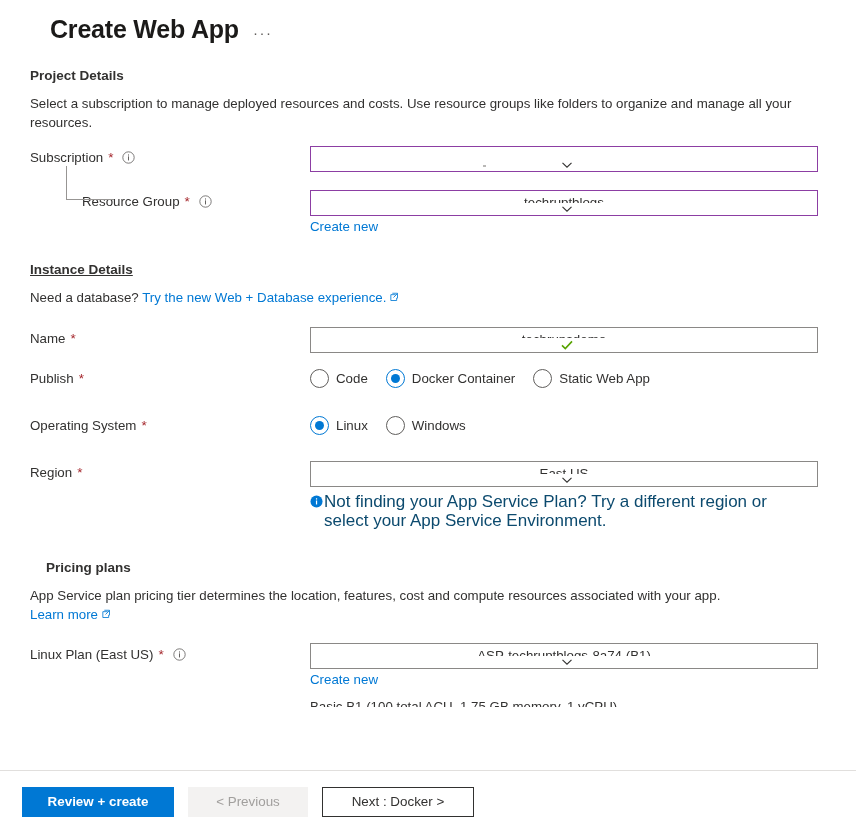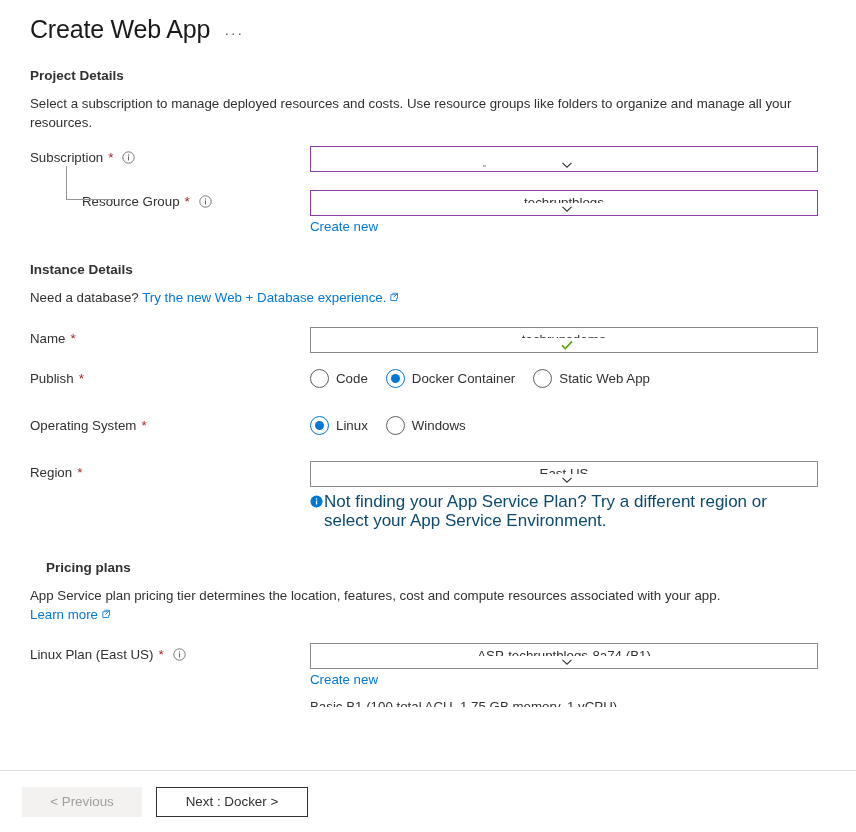--- a/index.html
+++ b/index.html
@@ -16,24 +16,25 @@
 
   
   .page-header {
     display: flex;
     align-items: baseline;
     gap: 14px;
     padding: 12px 0 0 30px;
   }
   .page-title {
     font-size: 25px;
-    font-weight: 400;
+    font-weight: 700;
     letter-spacing: -0.2px;
     color: #1b1a19;
     line-height: 34px;
+    margin-left: 20px;
   }
   .ellipsis-btn {
     font-size: 15px;
     color: #605e5c;
     letter-spacing: 1.5px;
     line-height: 14px;
     cursor: pointer;
     user-select: none;
   }
 
@@ -346,21 +347,21 @@
               </svg>
           </span>
         </div>
         <div class="below-link">
           <a class="link">Create new</a>
         </div>
       </div>
     </div>
   </div>
 
-  <div class="section-title" style="margin-top:28px;">Instance Details</div>
+  <div class="section-title" style="margin-top:28px;text-decoration:underline;">Instance Details</div>
 
   <div class="section-desc">
     <span>Need a database?</span>
     <a class="link">Try the new Web + Database experience.</a><span class="ext-icon"><svg viewBox="0 0 12 12" width="10" height="10">
           <path d="M4 1.5h6.2v6.2" fill="none" stroke="#0078d4" stroke-width="1"></path>
           <path d="M10 2 L5.4 6.6" fill="none" stroke="#0078d4" stroke-width="1"></path>
           <path d="M8 3.2H2.2v7h7V7" fill="none" stroke="#0078d4" stroke-width="1"></path>
         </svg></span>
   </div>
 
@@ -484,15 +485,16 @@
       <div class="below-link">
         <a class="link">Create new</a>
       </div>
       <div class="clipped-note">Basic B1 (100 total ACU, 1.75 GB memory, 1 vCPU)</div>
     </div>
   </div>
 
 </div>
 
 <div class="footer">
+  <button class="btn primary">Review + create</button>
   <button class="btn disabled">&lt; Previous</button>
   <button class="btn outline">Next : Docker &gt;</button>
 </div>
 
 </body></html>

